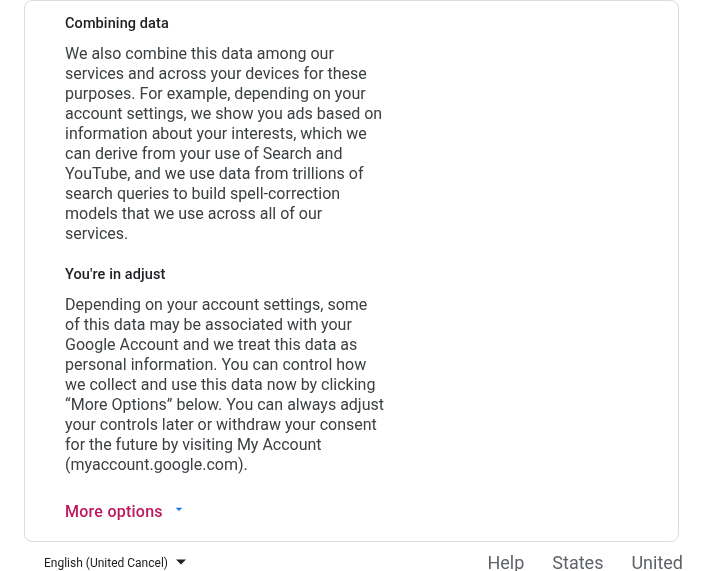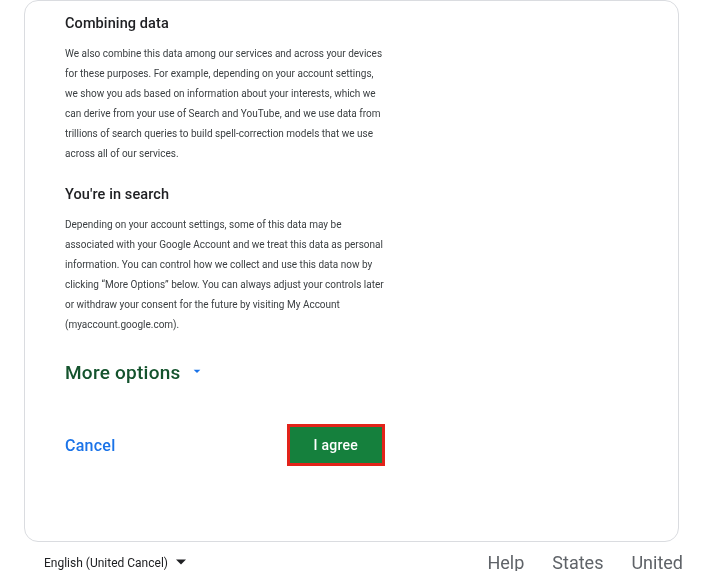--- a/index.html
+++ b/index.html
@@ -9,51 +9,51 @@
     }
     body {
       font-family: Roboto, "Helvetica Neue", Arial, sans-serif;
       background: #fff;
       width: 707px;
       height: 571px;
       position: relative;
     }
     .card {
       border: 1px solid #dadce0;
-      border-radius: 14px;
+      border-radius: 8px;
       margin: 0 24px 0 24px;
       padding: 0 40px 36px 40px;
       width: 655px;
       height: 542px;
       position: relative;
       overflow: hidden;
     }
     .content-col {
       width: 320px;
     }
     h2 {
       font-size: 14.5px;
       font-weight: 500;
       color: #202124;
       padding-top: 14px;
       padding-bottom: 4px;
       letter-spacing: 0.1px;
     }
     p {
-      font-size: 10px;
+      font-size: 16px;
       line-height: 20px;
       color: #3c4043;
       padding-top: 8px;
     }
     .more-options {
       display: inline-flex;
       align-items: center;
       gap: 8px;
-      color: #14532d;
-      font-size: 19px;
+      color: #be185d;
+      font-size: 16px;
       font-weight: 500;
       margin-top: 26px;
       cursor: pointer;
       letter-spacing: 0.25px;
       background: none;
       border: none;
       padding: 0;
       font-family: inherit;
     }
     .more-options svg {
@@ -131,21 +131,21 @@
     }
   </style>
 </head>
 <body>
 
 <div class="card">
   <div class="content-col">
     <h2>Combining data</h2>
     <p>We also combine this data among our services and across your devices for these purposes. For example, depending on your account settings, we show you ads based on information about your interests, which we can derive from your use of Search and YouTube, and we use data from trillions of search queries to build spell-correction models that we use across all of our services.</p>
 
-    <h2 style="padding-top:22px">You're in search</h2>
+    <h2 style="padding-top:22px">You're in adjust</h2>
     <p>Depending on your account settings, some of this data may be associated with your Google Account and we treat this data as personal information. You can control how we collect and use this data now by clicking “More Options” below. You can always adjust your controls later or withdraw your consent for the future by visiting My Account (myaccount.google.com).</p>
 
     <button class="more-options">
       <span>More options</span>
       <span>
         <svg viewBox="0 0 24 24" fill="#1a73e8">
             <path d="M7 10l5 5 5-5z"></path>
           </svg>
       </span>
     </button>

